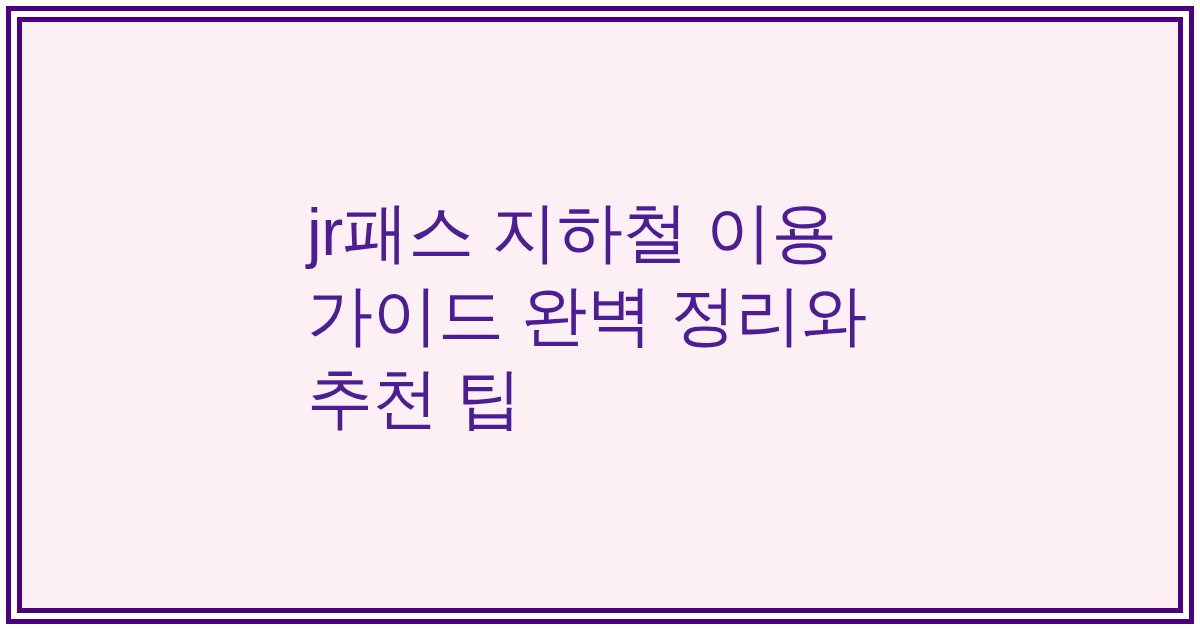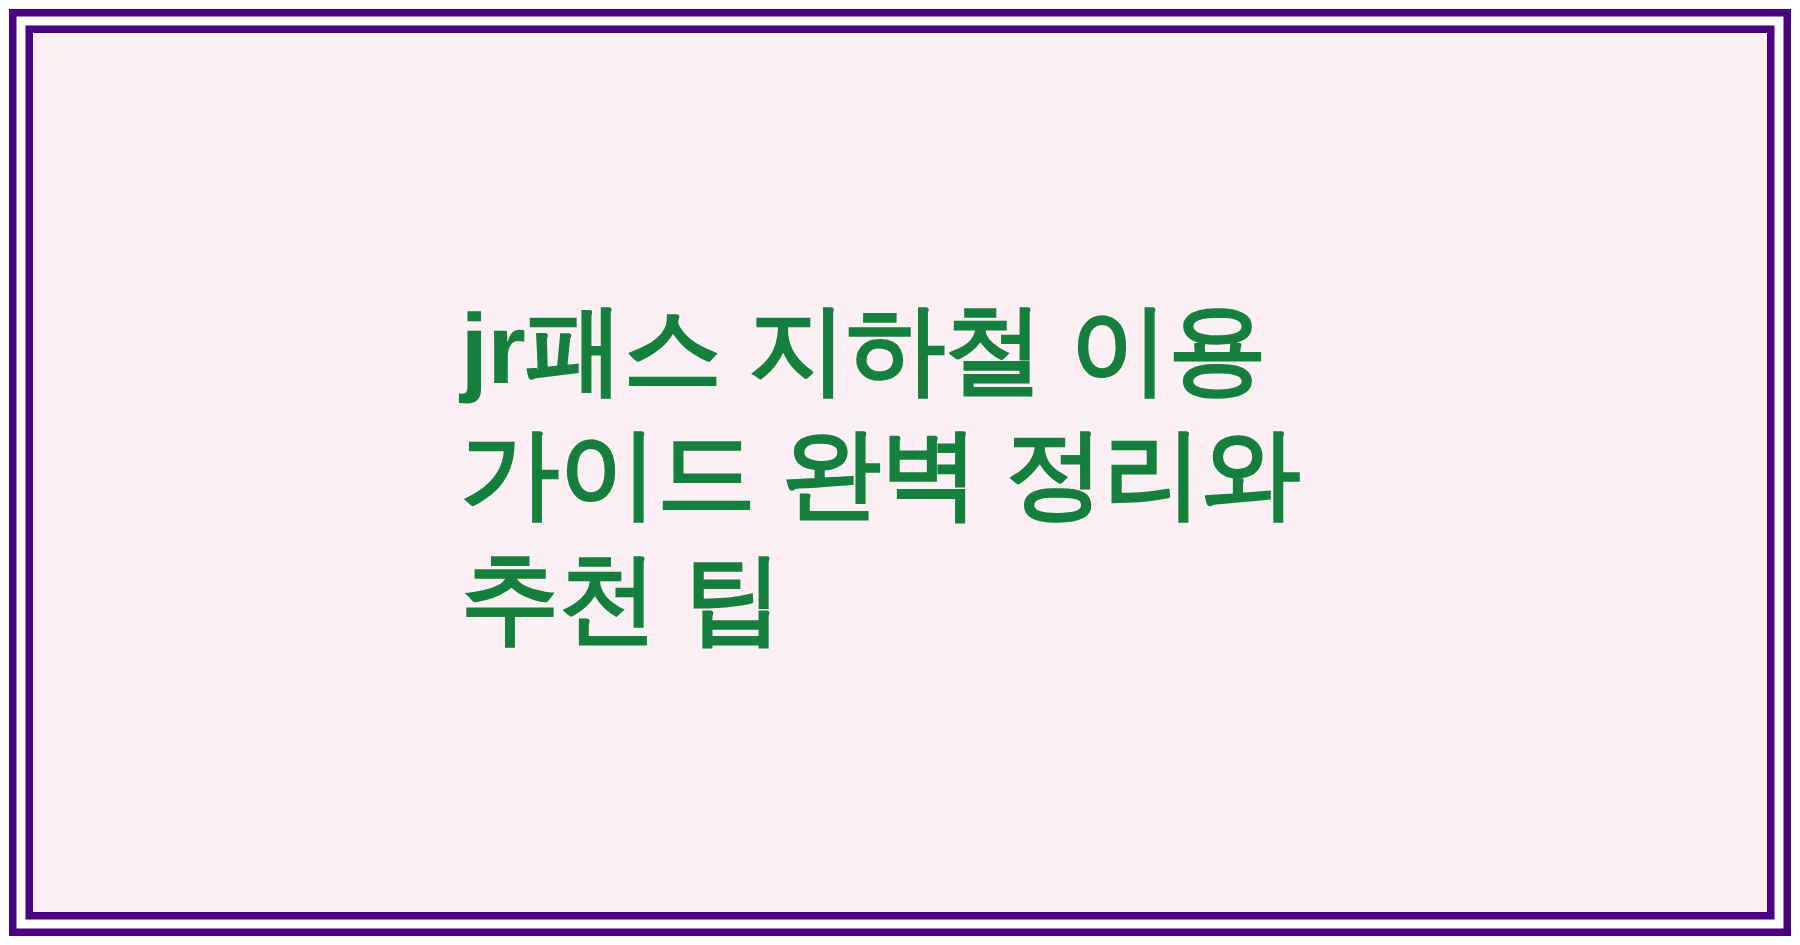--- a/index.html
+++ b/index.html
@@ -64,24 +64,24 @@
     padding-left: 285px;
     padding-right: 40px;
     width: 100%;
     max-width: 100%;
   }
 
   .headline {
     margin: 0;
     font-family: "Liberation Sans", "DejaVu Sans", sans-serif;
     font-size: 66px;
-    font-weight: 700;
+    font-weight: 400;
     line-height: 83px;
     letter-spacing: -0.5px;
-    color: #15803d;
+    color: #4c1d95;
     text-align: left;
     white-space: pre-line;
     word-break: keep-all;
     max-width: 600px;
   }
 </style>
 </head>
 <body>
 
 <div class="card">

